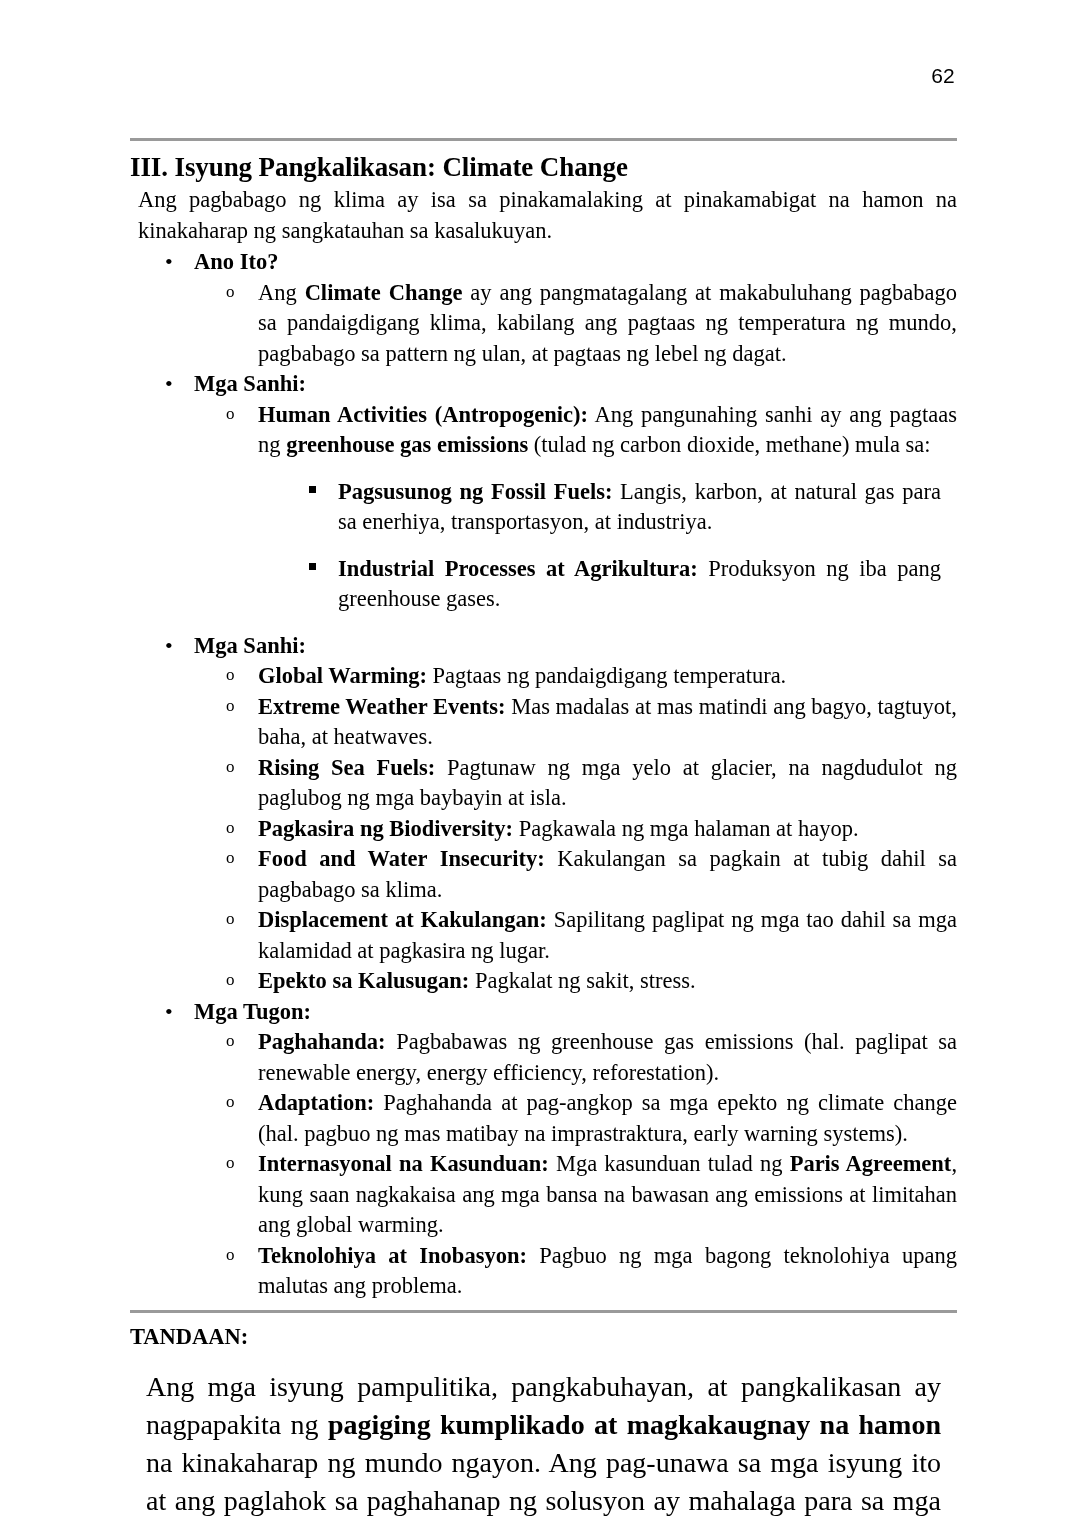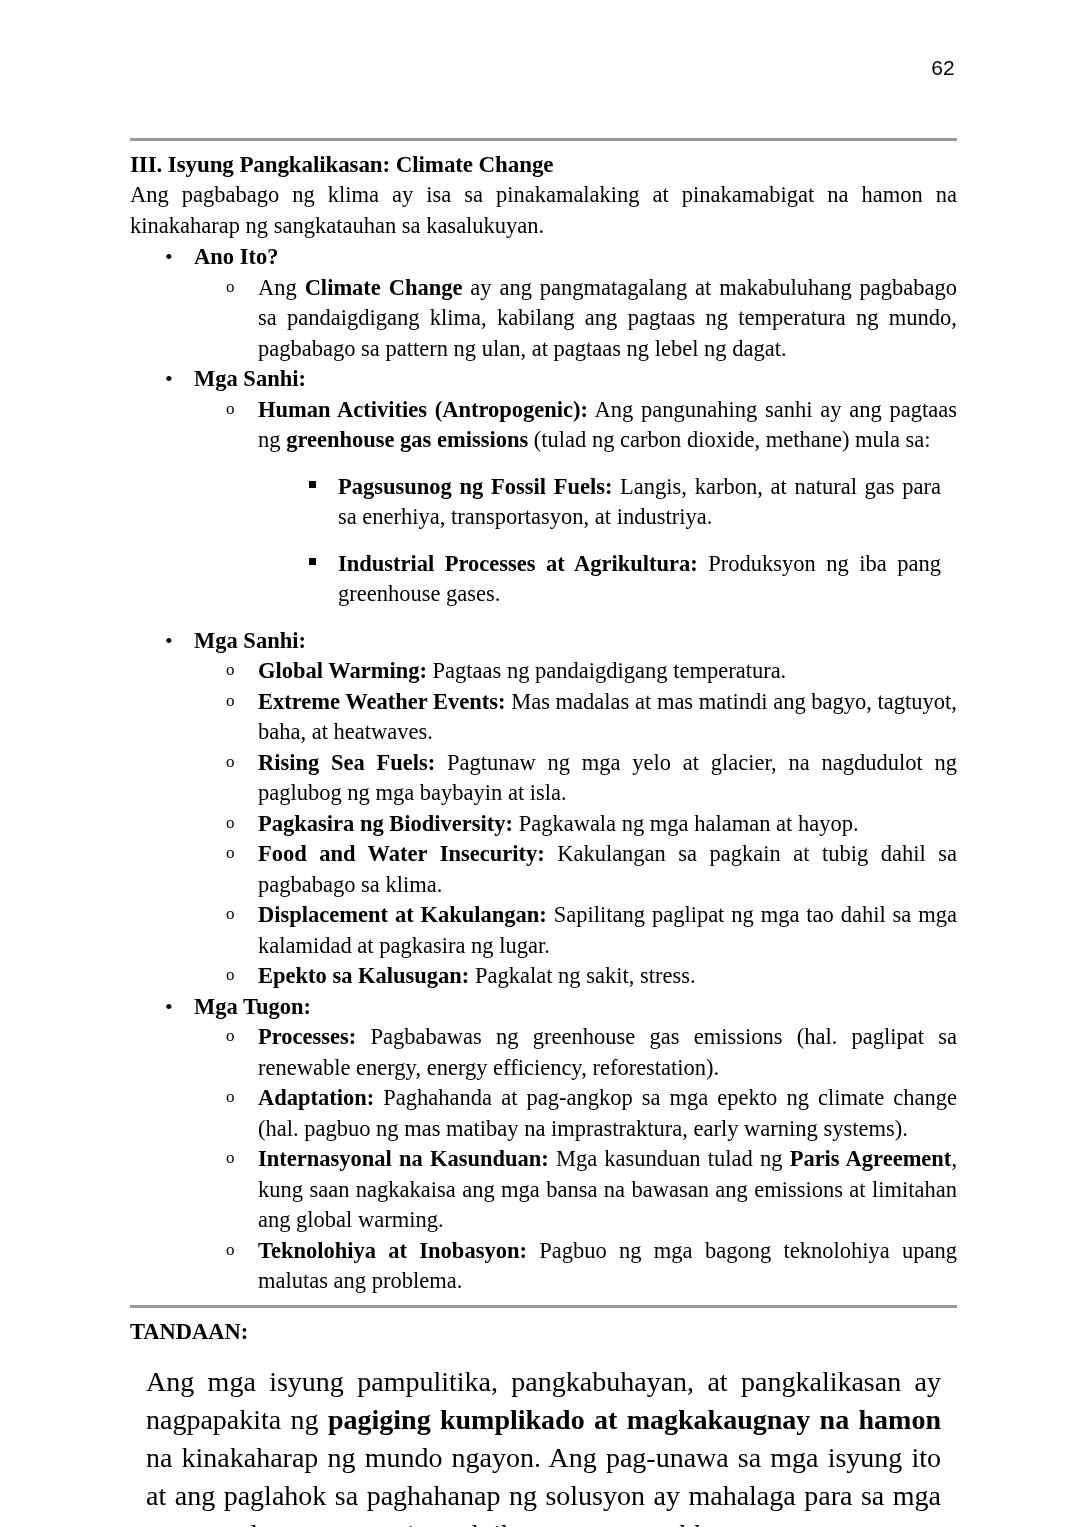--- a/index.html
+++ b/index.html
@@ -12,21 +12,21 @@
     width: 1080px;
     height: 1527px;
     background: #ffffff;
     box-sizing: border-box;
     font-family: "Liberation Serif", "DejaVu Serif", serif;
     color: #000000;
     overflow: hidden;
   }
   .page-number {
     position: absolute;
-    top: 56px;
+    top: 64px;
     right: 125px;
     font-family: "Liberation Sans", sans-serif;
     font-size: 21px;
     color: #000;
     letter-spacing: 0.2px;
   }
   .content {
     position: absolute;
     left: 130px;
     top: 138px;
@@ -35,31 +35,31 @@
   .hr {
     height: 3px;
     background: #9a9a9a;
     width: 100%;
     margin: 0;
   }
   .hr.top { margin-bottom: 10px; }
   .hr.bottom { margin-top: 8px; margin-bottom: 9px; }
 
   h1.section-title {
-    font-size: 23px;
+    font-size: 27px;
     font-weight: bold;
     margin: 0 0 1px 0;
     line-height: 1.22;
     letter-spacing: -0.1px;
     font-family: Liberation Serif, serif;
   }
   p.intro {
     font-size: 22.5px;
     line-height: 1.36;
-    margin: 0 0 1px 0;
+    margin: 0 0 1px 8px;
     text-align: justify;
     text-justify: inter-word;
   }
 
   ul.lvl1 {
     list-style: none;
     margin: 0;
     padding: 0;
   }
   ul.lvl1 > li.l1 {
@@ -231,21 +231,21 @@
           </li>
         </ul>
       </li>
 
       <li class="l1">
         <span class="marker1">•</span>
         <span class="l1-label">Mga Tugon:</span>
         <ul class="lvl2">
           <li class="l2">
             <span class="marker2">o</span>
-            <span class="l2-text"><b>Processes:</b><span> Pagbabawas ng greenhouse gas emissions (hal. paglipat sa renewable energy, energy efficiency, reforestation).</span></span>
+            <span class="l2-text"><b>Paghahanda:</b><span> Pagbabawas ng greenhouse gas emissions (hal. paglipat sa renewable energy, energy efficiency, reforestation).</span></span>
           </li>
           <li class="l2">
             <span class="marker2">o</span>
             <span class="l2-text"><b>Adaptation:</b><span> Paghahanda at pag-angkop sa mga epekto ng climate change (hal. pagbuo ng mas matibay na imprastraktura, early warning systems).</span></span>
           </li>
           <li class="l2">
             <span class="marker2">o</span>
             <span class="l2-text"><b>Internasyonal na Kasunduan:</b><span> Mga kasunduan tulad ng </span><b>Paris Agreement</b><span>, kung saan nagkakaisa ang mga bansa na bawasan ang emissions at limitahan ang global warming.</span></span>
           </li>
           <li class="l2">

